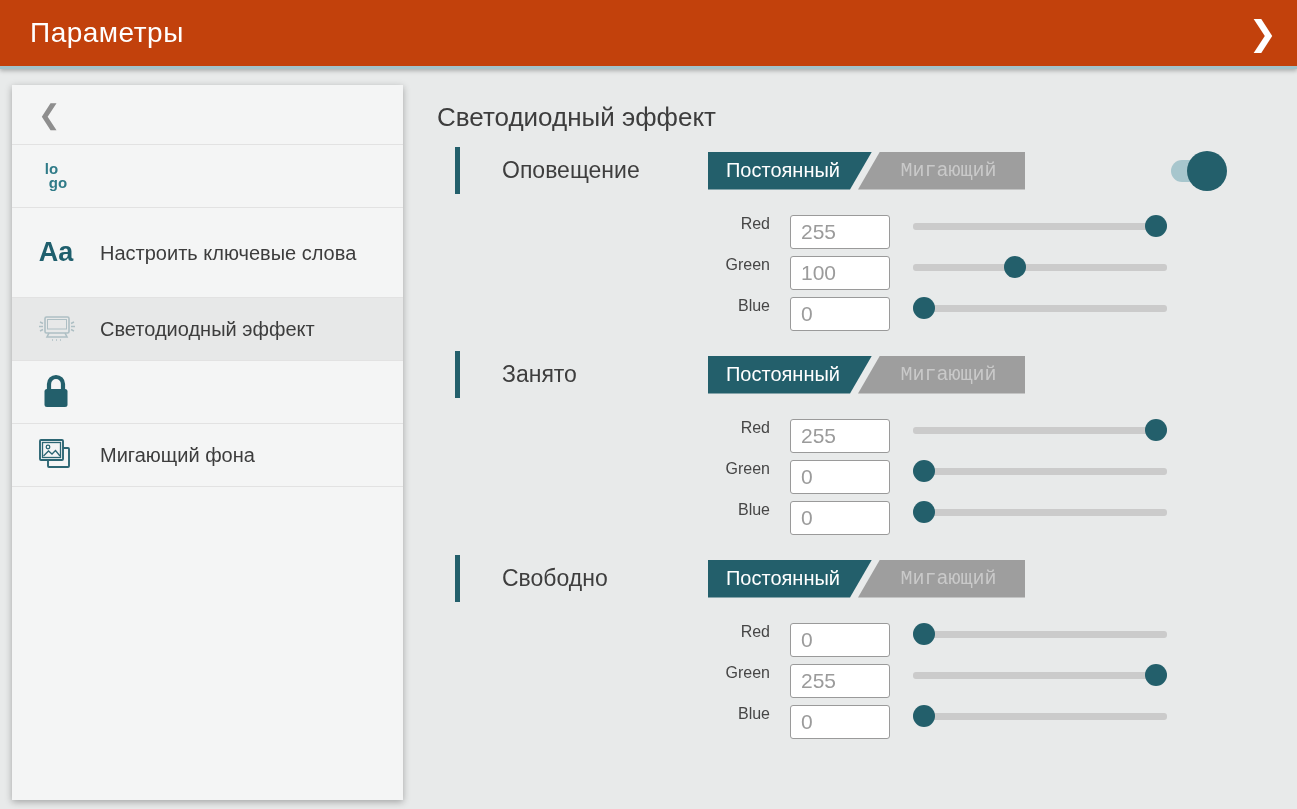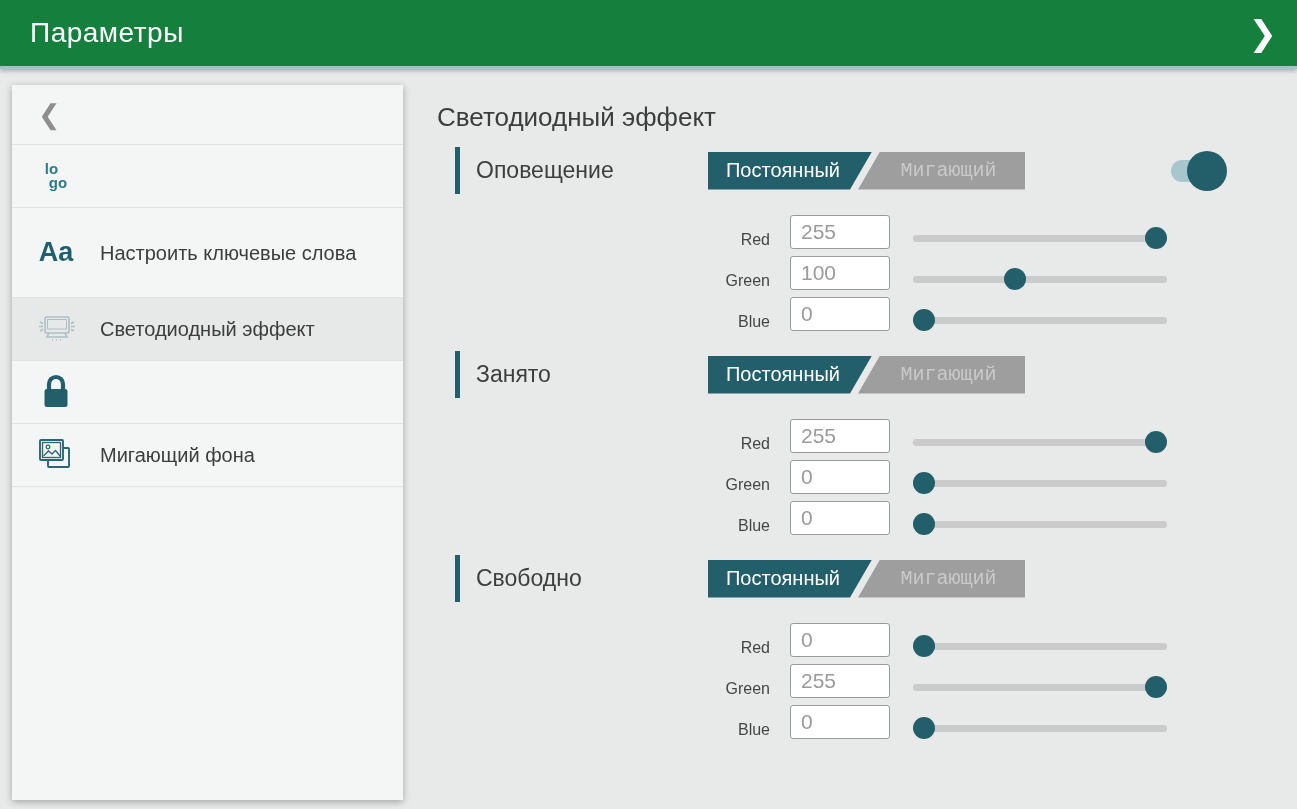--- a/index.html
+++ b/index.html
@@ -1,20 +1,20 @@
 <!DOCTYPE html>
 <html><head>
 <meta charset="utf-8">
 <style>
   * { margin:0; padding:0; box-sizing:border-box; }
   html,body { width:1297px; height:809px; overflow:hidden;
     font-family:"Liberation Sans","DejaVu Sans",sans-serif; background:#e8eaea; }
 
   
-  .app-header { height:69px; background:#15803d; display:flex; align-items:center;
+  .app-header { height:69px; background:#c2410c; display:flex; align-items:center;
     border-bottom:3px solid #a3c2ca; box-shadow:0 2px 4px rgba(0,0,0,.25); position:relative; z-index:5; }
   .app-title { color:#ffffff; font-size:28px; margin-left:30px; font-weight:400; letter-spacing:.5px; }
   .header-chevron { margin-left:auto; margin-right:20px; color:#ffffff; font-size:34px;
     font-weight:bold; cursor:pointer; line-height:1; }
 
   
   .content { display:flex; height:737px; }
 
   
   .sidebar { width:391px; margin:16px 0 0 12px; height:715px; background:#f4f5f5;
@@ -30,21 +30,21 @@
   .logo-ic { font-size:15px; line-height:14px; font-weight:bold; color:#2f7b88; }
   .logo-ic .go { margin-left:4px; }
   .aa-ic { font-size:27px; font-weight:bold; color:#1f5f6d; }
 
   
   .main { flex:1; padding:33px 110px 0 34px; }
   .main-title { font-size:26px; color:#3d3d3d; font-weight:400; margin-bottom:14px; }
 
   .led-section { margin-bottom:20px; }
   .sec-header { display:flex; align-items:center; height:47px; margin-bottom:21px; }
-  .sec-left { display:flex; align-items:center; width:271px; flex:0 0 271px; }
+  .sec-left { display:flex; align-items:center; width:271px; flex:0 0 271px;gap:26px; }
   .sec-bar { width:5px; height:47px; background:#235f6b; margin-left:18px; }
   .sec-name { font-size:23px; color:#3e3e3e; margin-left:16px; white-space:nowrap; }
 
   .segmented { position:relative; width:317px; height:38px; flex:0 0 317px;padding-left:15px; }
   .seg { position:absolute; top:0; height:38px; display:flex; align-items:center;
     justify-content:center; font-size:20px; cursor:pointer; }
   .seg-on { left:0; width:164px; background:#235f6b; color:#ffffff;
     clip-path:polygon(0 0,100% 0,calc(100% - 22px) 100%,0 100%); }
   .seg-on span { margin-right:14px; }
   .seg-off { left:150px; width:167px; background:#9e9e9e; color:#c9c9c9;
@@ -52,21 +52,21 @@
   .seg-off span { margin-left:14px; }
 
   .toggle { margin-left:auto; margin-right:-40px; position:relative; width:56px; height:42px;
     cursor:pointer; flex:0 0 56px; }
   .toggle .track { position:absolute; left:0; top:10px; width:54px; height:22px;
     border-radius:11px; background:#a7c6cd; }
   .toggle .knob { position:absolute; left:16px; top:1px; width:40px; height:40px;
     border-radius:50%; background:#235f6b; }
   .toggle.hidden { visibility:hidden; }
 
-  .rgb-row { display:flex; align-items:flex-end; height:34px; margin-bottom:7px; }
+  .rgb-row { display:flex; align-items:flex-start; height:34px; margin-bottom:7px; }
   .rgb-label { width:353px; flex:0 0 353px; text-align:right; padding-right:20px;
     font-size:16px; color:#464646; }
   .rgb-input { width:100px; height:34px; border:1.5px solid #9a9a9a; border-radius:3px;
     background:#ffffff; font-size:21px; color:#9b9b9b; padding-left:10px;
     font-family:"Liberation Sans","DejaVu Sans",sans-serif; outline:none; }
   .slider { position:relative; width:254px; height:22px; margin-left:23px; flex:0 0 254px; cursor:pointer; }
   .slider .s-track { position:absolute; left:0; right:0; top:8px; height:7px;
     background:#cbcbcb; border-radius:3px; }
   .slider .s-thumb { position:absolute; top:0; width:22px; height:22px; border-radius:50%;
     background:#235f6b; cursor:grab; }

